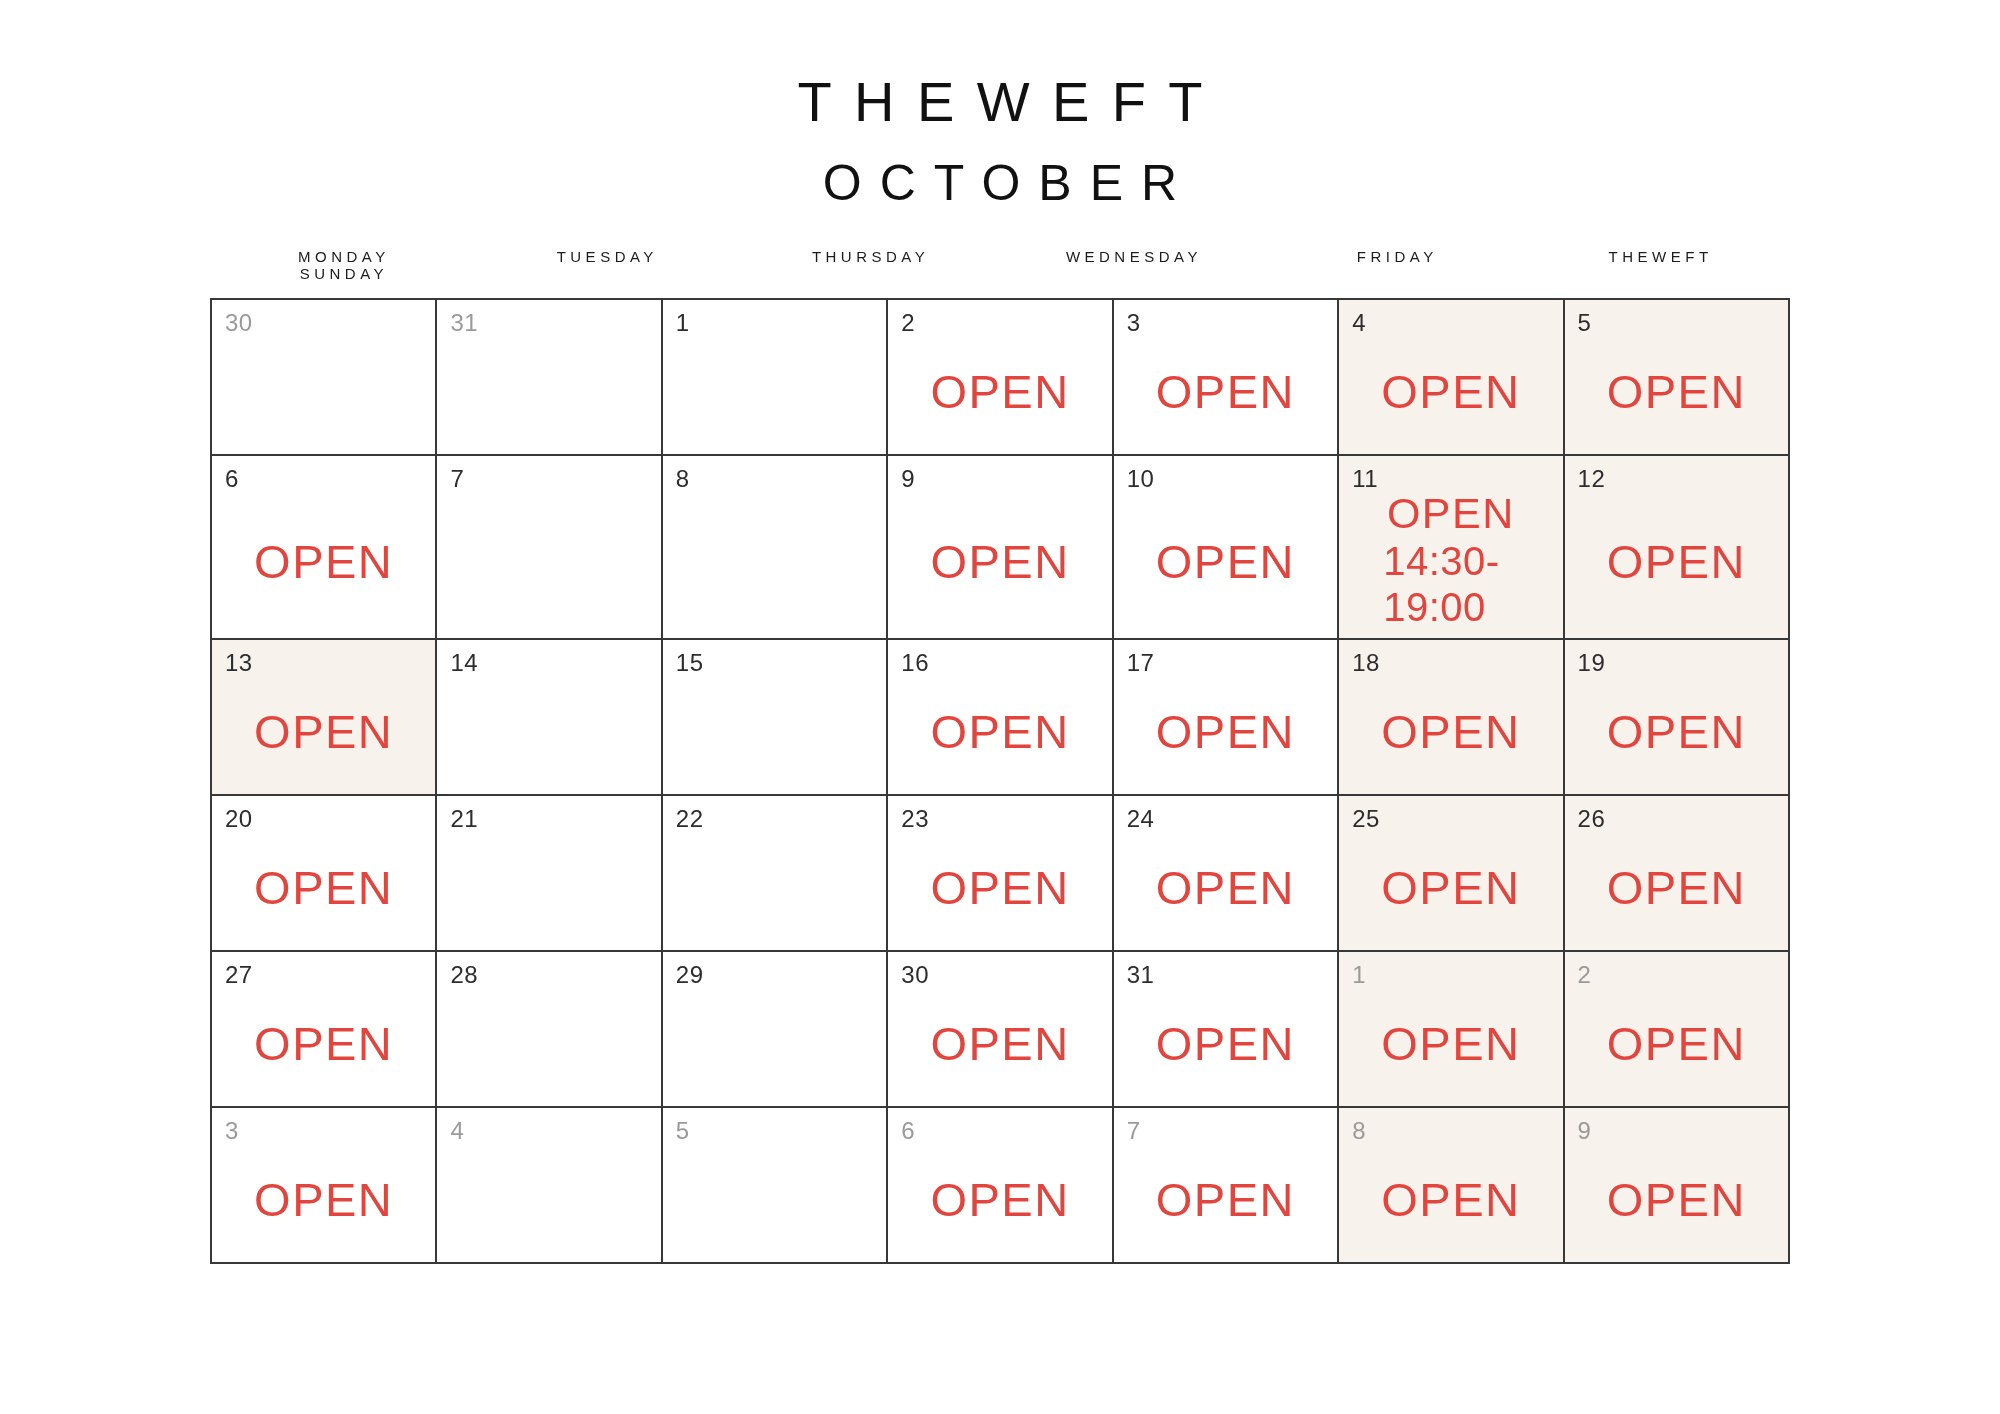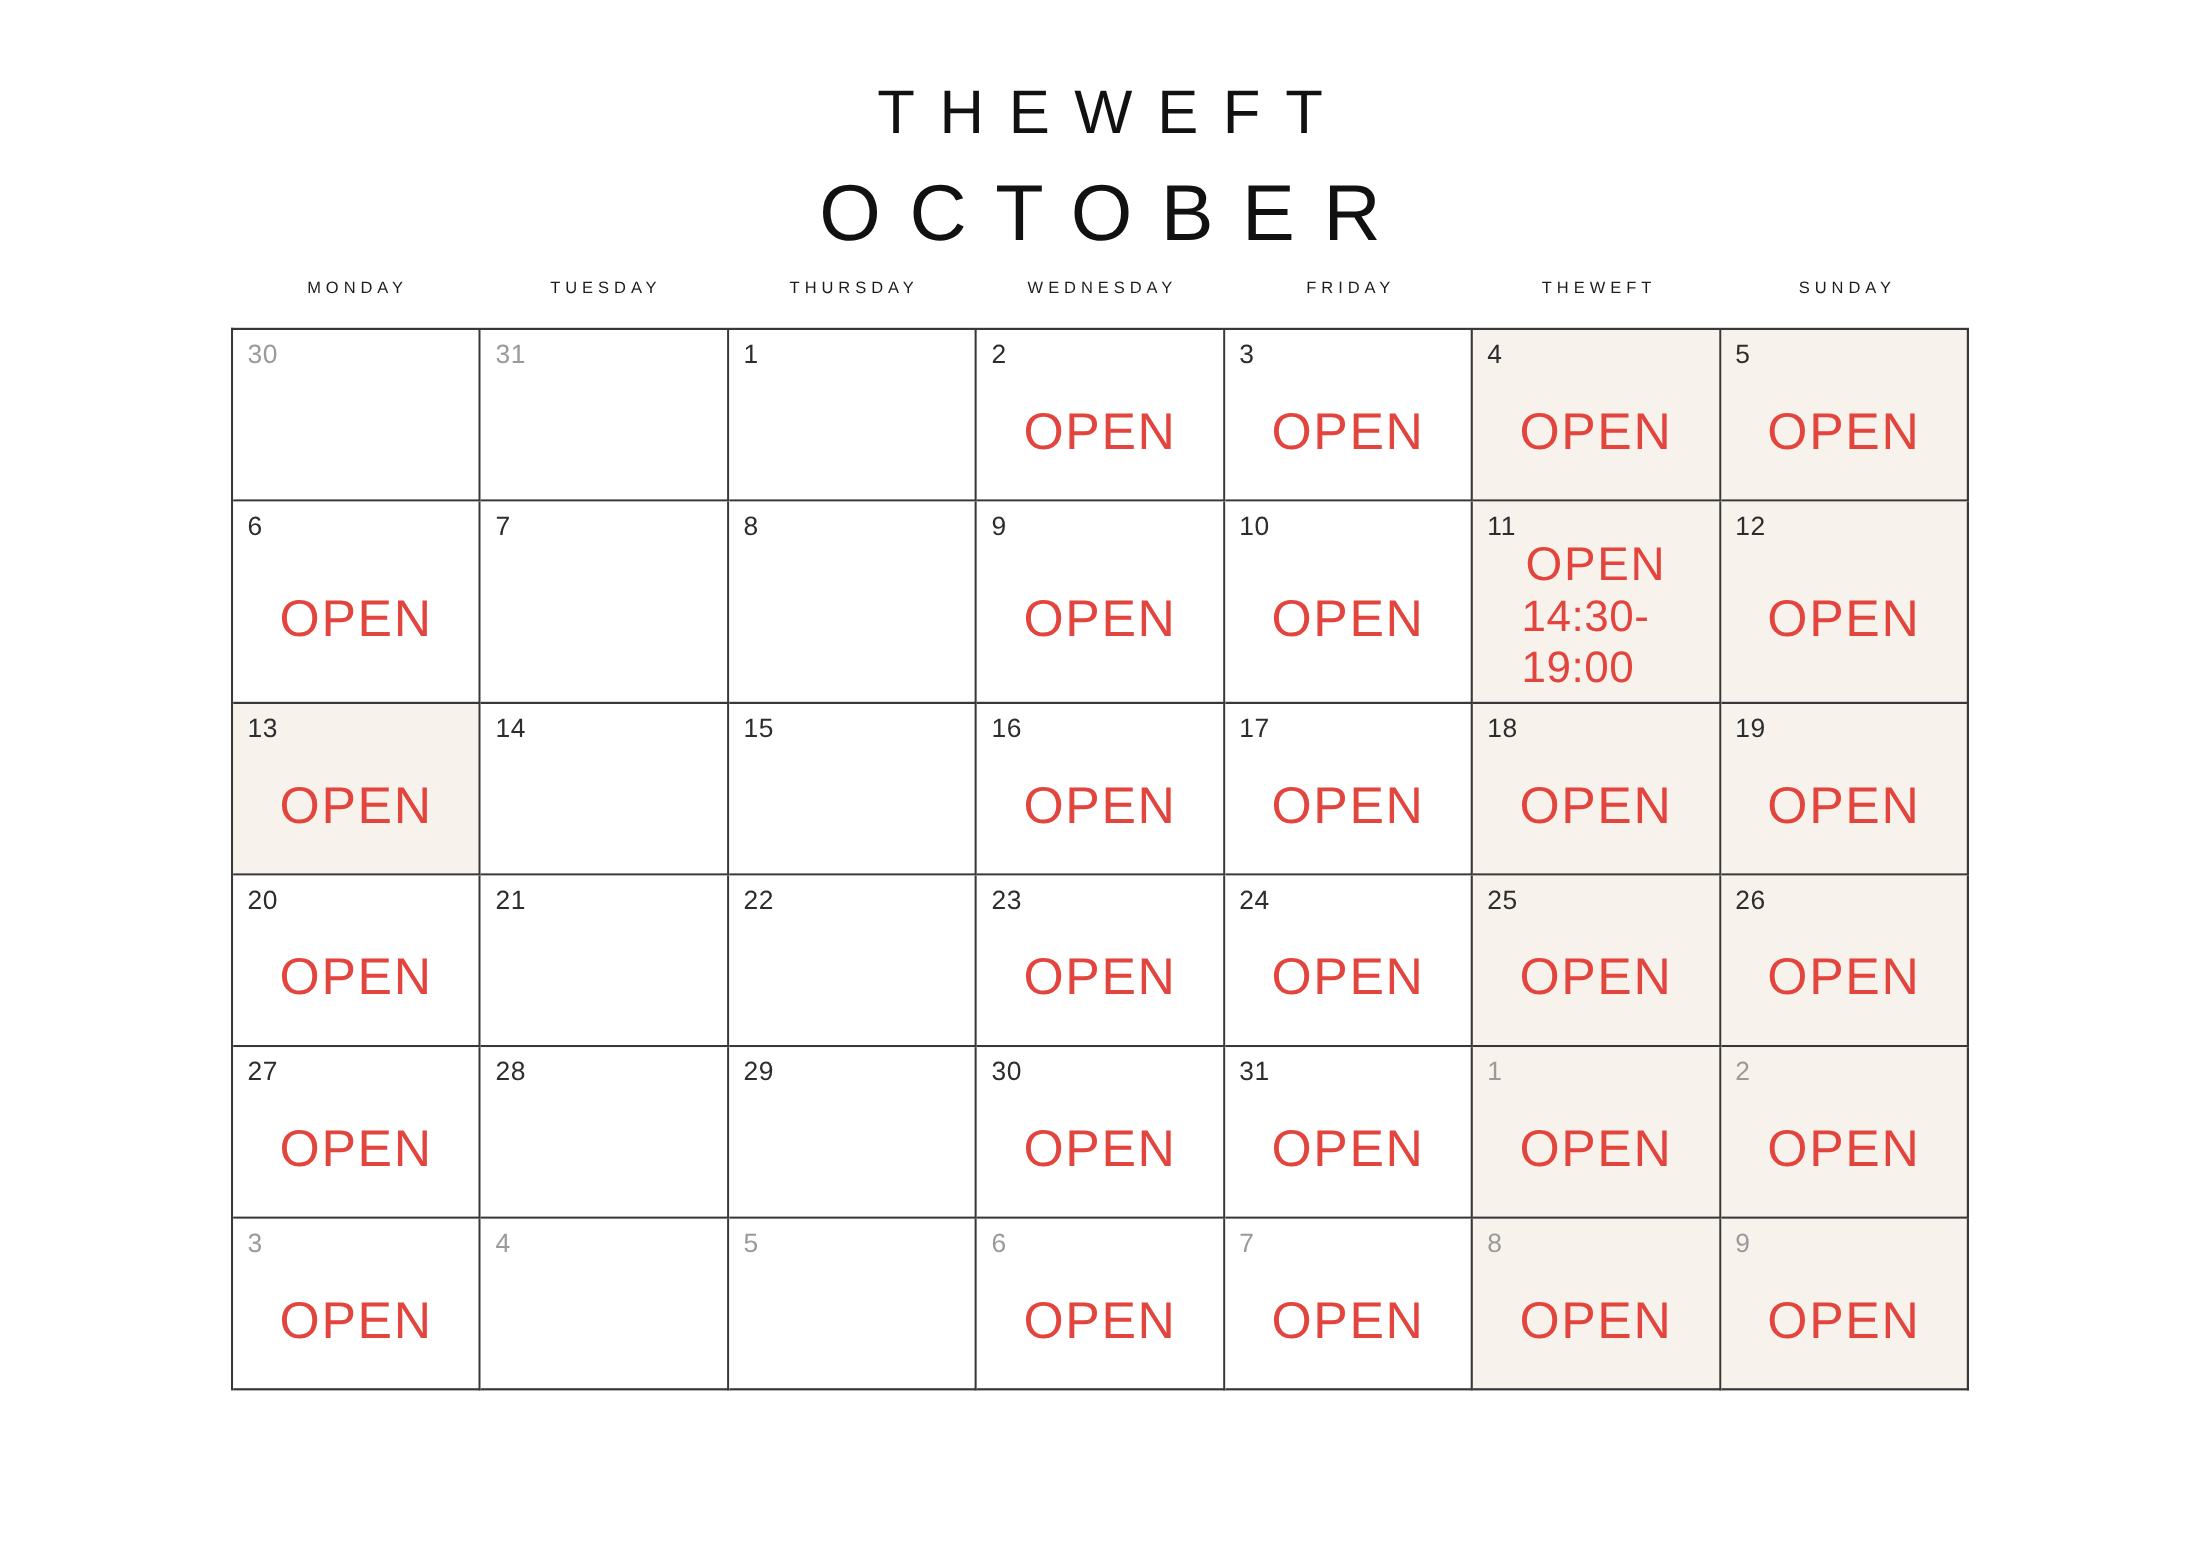--- a/index.html
+++ b/index.html
@@ -16,27 +16,27 @@
 
   .brand{
     position:absolute;top:74px;left:0;width:100%;
     text-align:center;color:var(--ink);
     font-size:56px;font-weight:400;letter-spacing:0.40em;padding-left:0.40em;
     line-height:1;
   }
   .month{
     position:absolute;top:158px;left:0;width:100%;
     text-align:center;color:var(--ink);
-    font-size:72px;font-weight:400;letter-spacing:0.36em;padding-left:0.36em;
+    font-size:50px;font-weight:400;letter-spacing:0.36em;padding-left:0.36em;
     line-height:1;
   }
 
   .weekday-row{
     position:absolute;left:210px;top:248px;width:1580px;height:26px;
-    display:grid;grid-template-columns:repeat(7,1fr);
+    display:grid;grid-template-columns:repeat(6,1fr);
   }
   .weekday{
     text-align:center;align-self:center;
     font-size:15px;font-weight:400;color:#1c1c1c;
     letter-spacing:4.5px;padding-left:4.5px;
   }
 
   .calendar{
     position:absolute;left:210px;top:298px;width:1580px;height:966px;
     display:grid;grid-template-columns:repeat(7,1fr);grid-template-rows:repeat(6,1fr);

